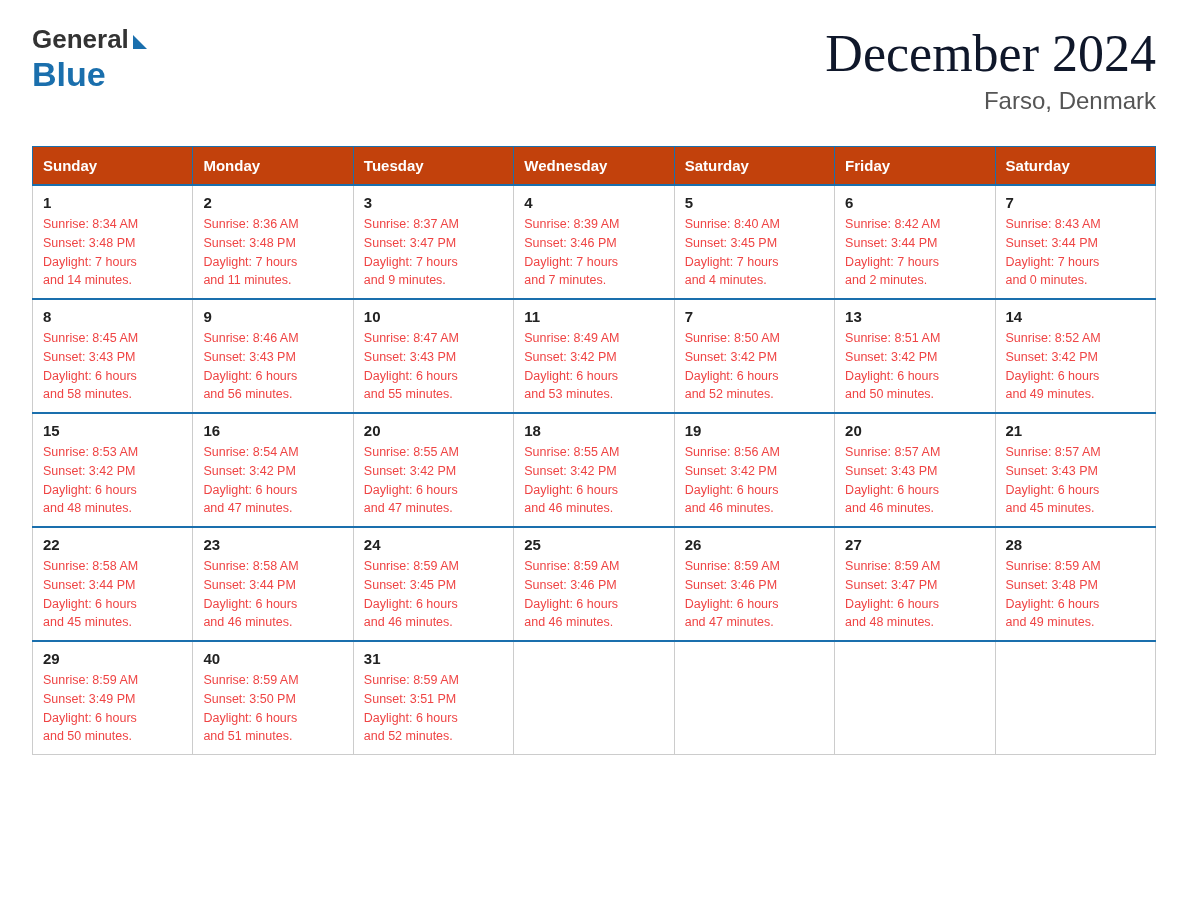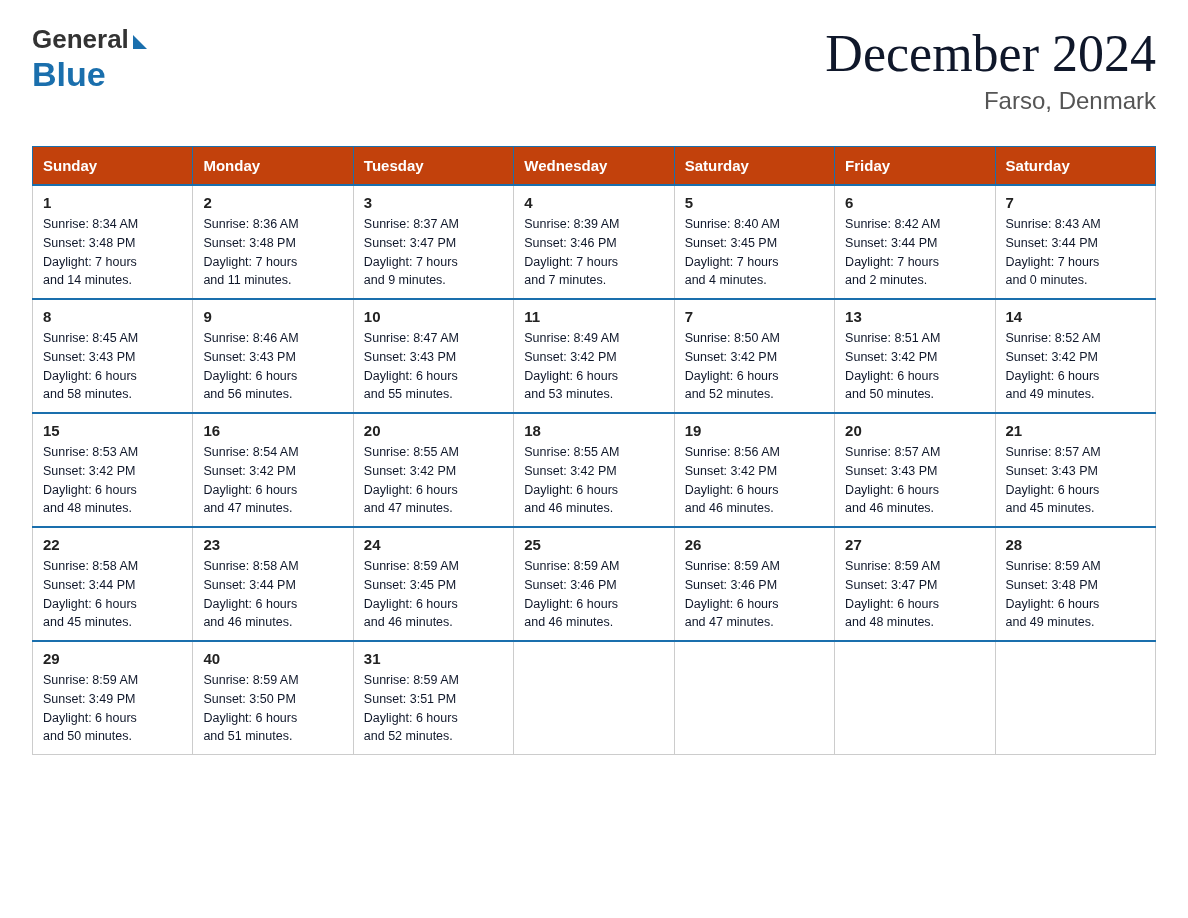--- a/index.html
+++ b/index.html
@@ -92,21 +92,21 @@
     }
     .day-number {
       font-size: 15px;
       font-weight: bold;
       color: #222;
       margin-bottom: 4px;
       display: block;
     }
     .day-info {
       font-size: 12.5px;
-      color: #0f172a;
+      color: #ef4444;
       line-height: 1.5;
     }
     .empty-cell {
       background: #fff;
     }
     
     .calendar tbody tr.week-row td {
       border-top: 2px solid #1a6fad;
     }
   </style>

